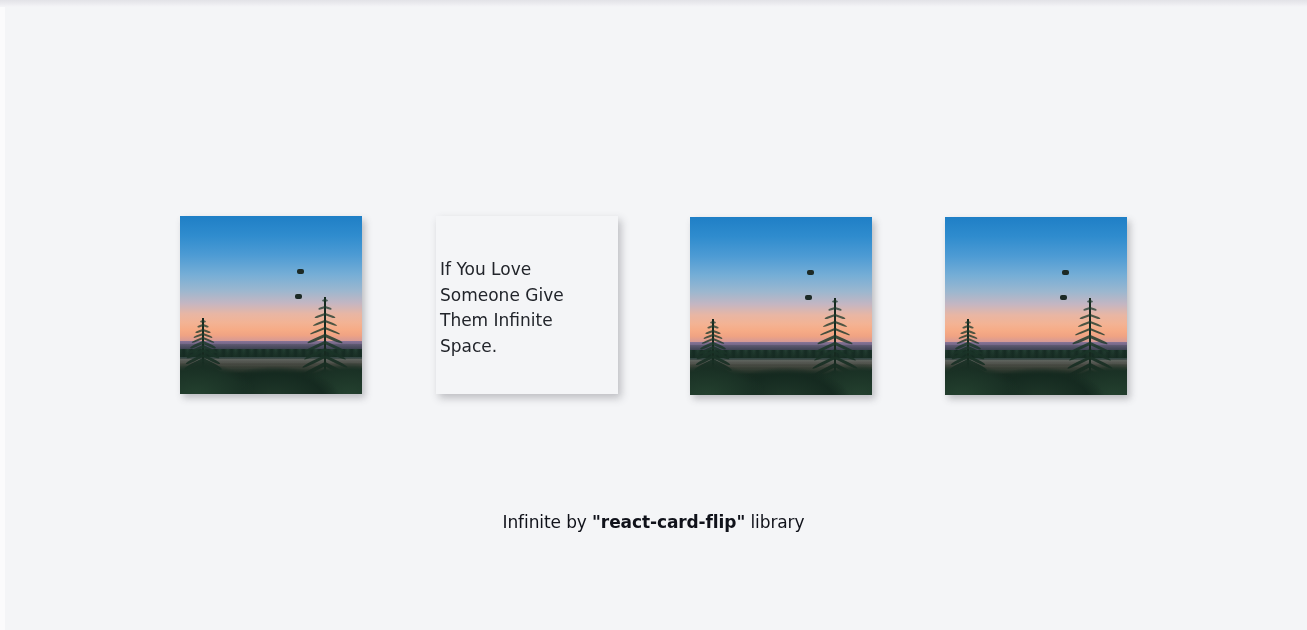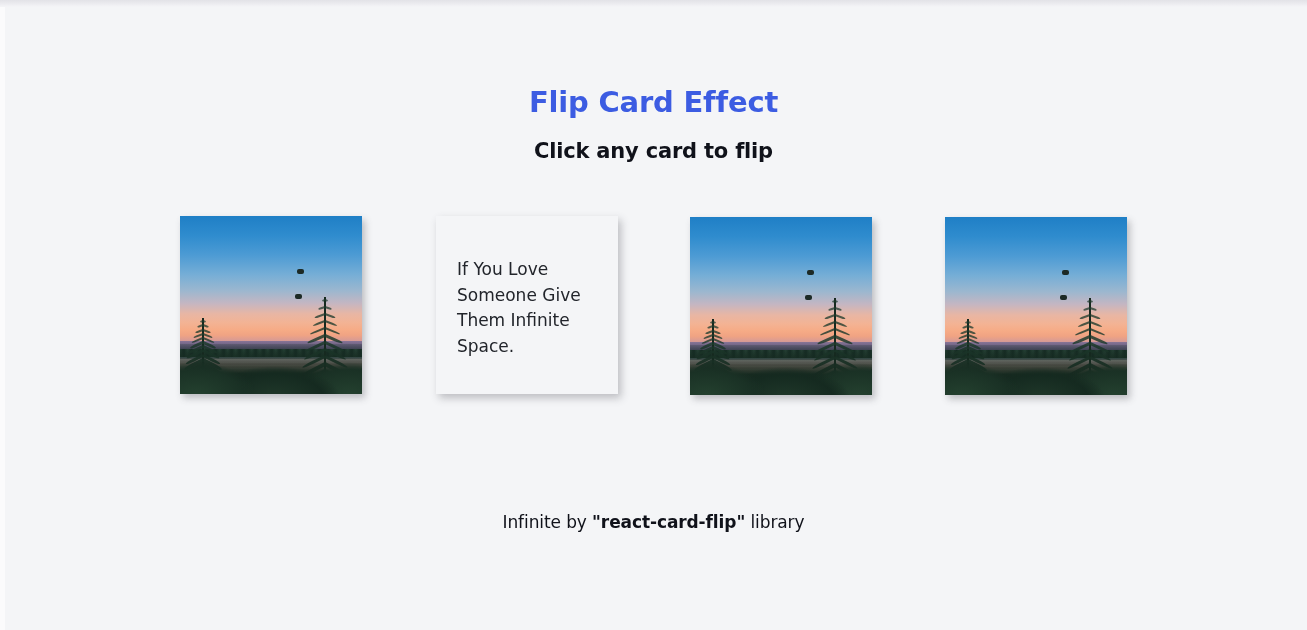--- a/index.html
+++ b/index.html
@@ -213,21 +213,21 @@
   .tip-mark.b { left: 63.2%; top: 44%; }
 
   
   .card.flipped {
     background: #f4f5f7;
     box-shadow: 3px 4px 8px rgba(70,70,80,0.32);
   }
   .card-text {
     position: absolute;
     top: 41px;
-    left: 21px;
+    left: 4px;
     width: 142px;
     font-size: 17px;
     line-height: 25.6px;
     color: #22252b;
     font-weight: 400;
     letter-spacing: 0px;
   }
 
   .footer {
     position: absolute;
@@ -240,22 +240,20 @@
   .footer b { font-weight: 700; }
 </style>
 </head>
 <body>
 
 <div class="left-gutter"></div>
 <div class="chrome-band"></div>
 
 <div class="page">
 
-  <h1 class="title">Flip Card Effect</h1>
-  <h2 class="subtitle">Click any card to flip</h2>
 
   <div class="card-row">
 
     <div class="card c0">
       <div class="photo">
         <div class="ridge"></div>
         <div class="treeline"></div>
         <div class="water-glint"></div>
         <div class="shimmer"></div>
         <div class="conifer fir-left">

